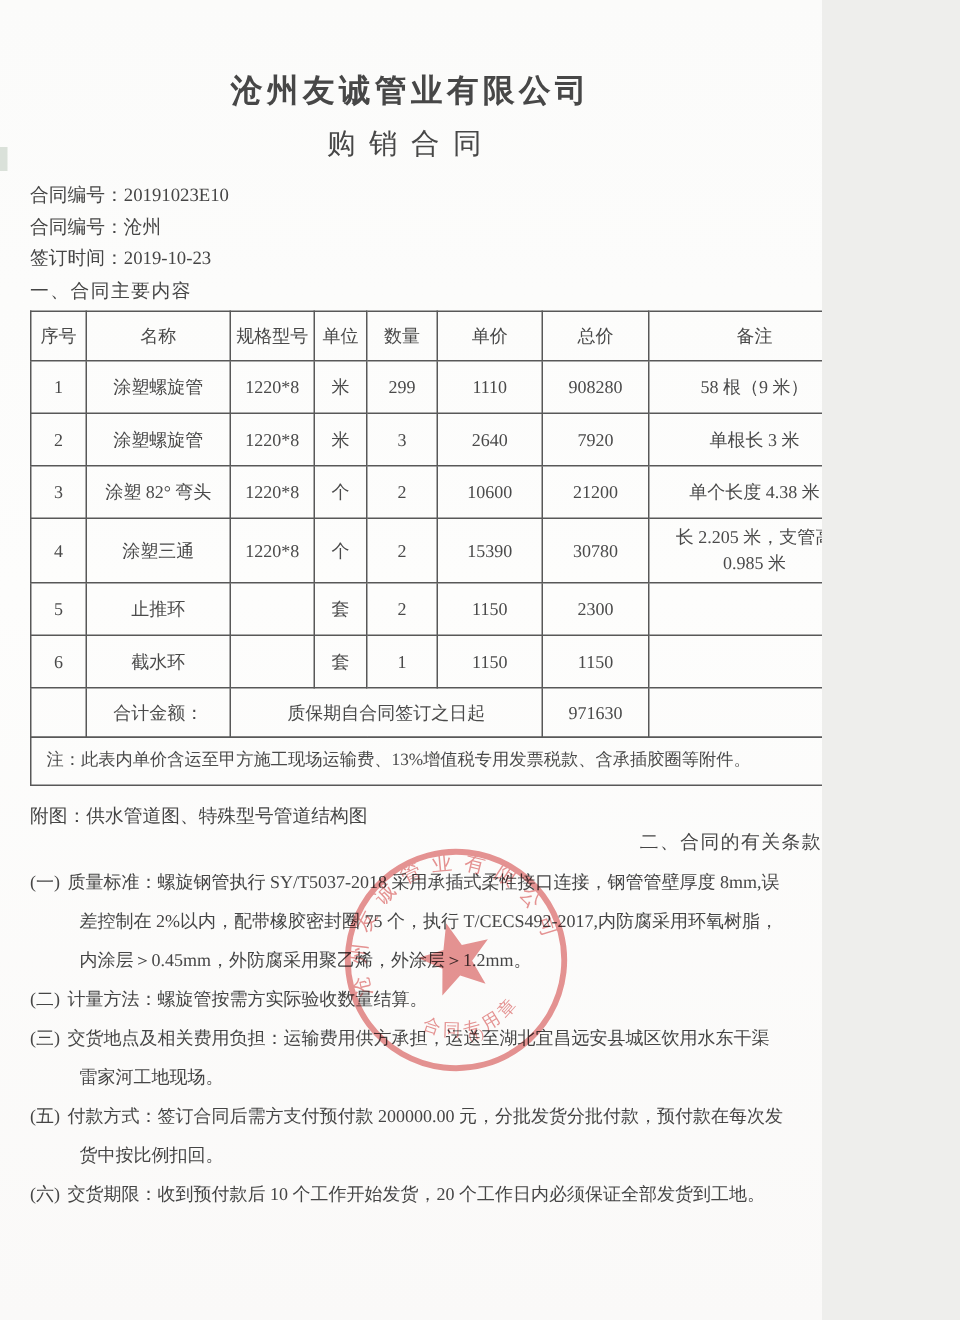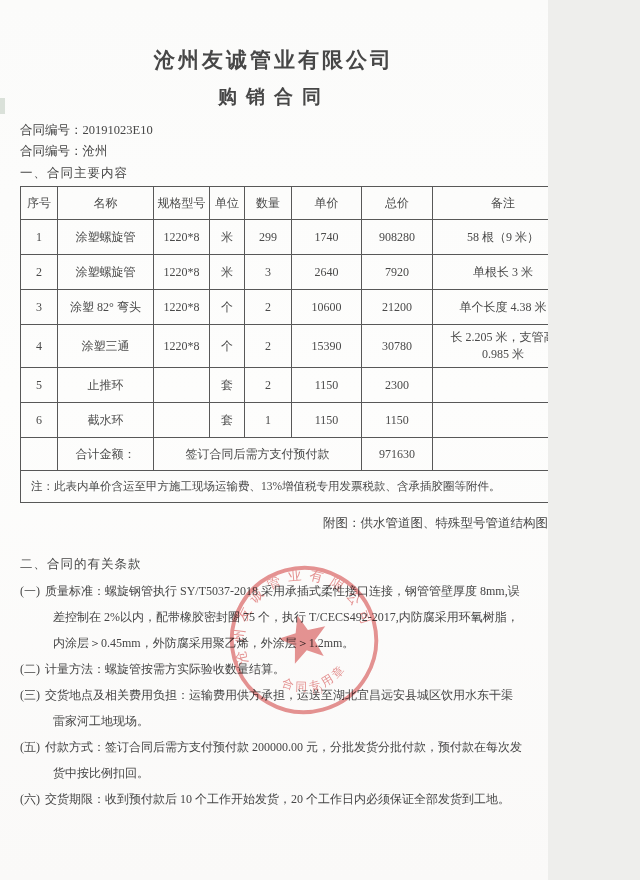--- a/index.html
+++ b/index.html
@@ -8,41 +8,41 @@
     background:#eeeeec;
     font-family:"Liberation Serif","DejaVu Serif",serif;
     color:#3f3f3f;
   }
   .page{
     position:relative;width:548px;height:880px;overflow:hidden;
     background:linear-gradient(180deg,#fbfbfa 0%,#fdfdfc 45%,#faf9f8 100%);
   }
   .artifact{position:absolute;left:0;top:98px;width:5px;height:16px;background:#c7d2c7;opacity:.65;}
   .h1{padding-top:46px;text-align:center;font-size:21px;line-height:28px;letter-spacing:3px;color:#474747;font-weight:600;}
-  .h2{margin-top:10px;text-align:center;font-size:19px;line-height:26px;letter-spacing:9px;color:#474747;font-weight:700;}
+  .h2{margin-top:10px;text-align:center;font-size:19px;line-height:26px;letter-spacing:9px;color:#474747;font-weight:400;}
   .header-row{display:flex;justify-content:space-between;margin:10px 40px 0 20px;font-size:12.5px;color:#454545;}
   .party-line{line-height:19px;}
   .party-line.second{margin-top:13px;}
   .meta-line{line-height:21px;}
   .sec-heading{margin:3px 0 0 20px;font-size:12.5px;line-height:17px;color:#454545;letter-spacing:1px;}
-  .sec-heading.two{margin-top:24px;}
+  .sec-heading.two{margin-top:0;text-align:right;}
   table.items{
     margin:4px 0 0 20px;border-collapse:collapse;table-layout:fixed;width:553px;
     font-size:12px;color:#4a4a4a;
   }
   table.items td{border:1px solid #585858;text-align:center;vertical-align:middle;padding:1px 3px;}
   tr.hrow td{height:30px;}
   tr.drow td{height:32px;}
   tr.drow.tall td{height:40px;}
   tr.trow td{height:30px;}
   .note-box{
     margin:-1px 0 12px 20px;width:531px;border:1px solid #585858;
     padding:8px 10px;font-size:11.5px;line-height:15px;color:#4a4a4a;
   }
-  .attachment{margin:9px 0 0 20px;font-size:12.5px;color:#454545;text-align:right;}
+  .attachment{margin:9px 0 0 20px;font-size:12.5px;color:#454545;}
   .clauses{margin:5px 26px 0 20px;font-size:12px;line-height:26px;color:#454545;}
   .clause{padding-left:33px;text-indent:-33px;}
   .clause-no{margin-right:5px;}
   .stamp{position:absolute;pointer-events:none;mix-blend-mode:multiply;}
   .stamp svg{display:block;}
   .stamp-buyer{left:551px;top:318px;transform:rotate(-30deg);}
   .stamp-supplier-mid{left:226px;top:562px;transform:rotate(-15deg);opacity:.62;}
   .stamp-supplier-right{left:556px;top:586px;transform:rotate(-20deg);opacity:.85;}
 </style>
 </head>
@@ -55,20 +55,23 @@
   <div class="h1">沧州友诚管业有限公司</div>
   <div class="h2">购销合同</div>
 
   <div class="header-row">
     <div class="meta">
       <div class="meta-line">
         <span>合同编号：</span><span>20191023E10</span>
       </div>
       <div class="meta-line">
         <span>合同编号：</span><span>沧州</span>
+      </div>
+      <div class="meta-line">
+        <span>签订时间：</span><span>2019-10-23</span>
       </div>
     </div>
   </div>
 
   <div class="sec-heading">一、合同主要内容</div>
 
   <table class="items">
     <colgroup>
       <col style="width:37px">
         <col style="width:96px">
@@ -89,21 +92,21 @@
       <td>单价</td>
       <td>总价</td>
       <td>备注</td>
     </tr>
     <tr class="drow">
       <td>1</td>
       <td>涂塑螺旋管</td>
       <td>1220*8</td>
       <td>米</td>
       <td>299</td>
-      <td>1740</td>
+      <td>1110</td>
       <td>908280</td>
       <td>58 根（9 米）</td>
     </tr>
     <tr class="drow">
       <td>2</td>
       <td>涂塑螺旋管</td>
       <td>1220*8</td>
       <td>米</td>
       <td>3</td>
       <td>2640</td>
@@ -146,21 +149,21 @@
       <td></td>
       <td>套</td>
       <td>1</td>
       <td>1150</td>
       <td>1150</td>
       <td></td>
     </tr>
     <tr class="trow">
       <td></td>
       <td>合计金额：</td>
-      <td colspan="4">签订合同后需方支付预付款</td>
+      <td colspan="4">质保期自合同签订之日起</td>
       <td>971630</td>
       <td></td>
     </tr>
   </tbody>
     </table>
 
   <div class="note-box">注：此表内单价含运至甲方施工现场运输费、13%增值税专用发票税款、含承插胶圈等附件。</div>
 
   <div class="attachment">附图：供水管道图、特殊型号管道结构图</div>
 

